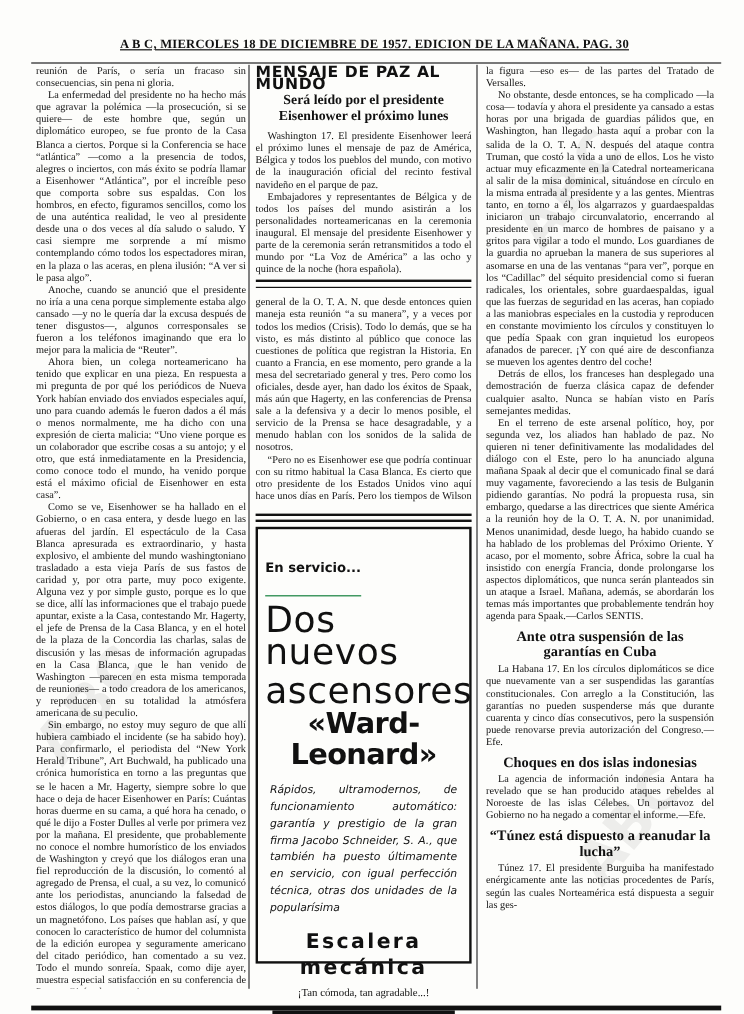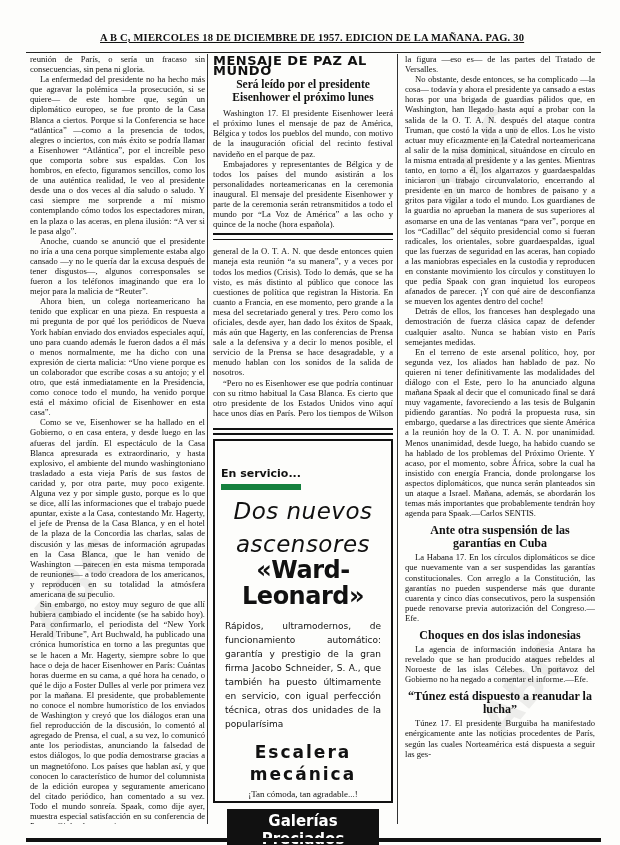--- a/index.html
+++ b/index.html
@@ -22,27 +22,27 @@
              margin:2px 0 2px 0; letter-spacing:0.5px; }
   .col2 h2 { font-family:"Liberation Serif", serif; font-size:11.5px; font-weight:bold; text-align:center;
              margin:0 0 4px 0; line-height:13px; }
   .wavy { height:4px; border-top:2px solid #111; border-bottom:1px solid #111; margin:4px 0 6px 0; }
   .col3 h3 { font-family:"Liberation Serif", serif; font-size:12px; font-weight:bold; text-align:center;
              margin:6px 0 2px 0; line-height:13px; }
   .ad { position:absolute; left:213px; top:428px; width:180px; height:376px; }
   .ad-rules { height:3px; border-top:2px solid #111; border-bottom:2px solid #111; margin-bottom:4px; }
   .ad-box { border:2px solid #111; height:348px; padding:6px 6px; position:relative; }
   .ad-kicker { font-family:"DejaVu Sans", sans-serif; font-weight:bold; font-size:11px;
-               display:inline-block; border-bottom:6px solid #15803d; padding-bottom:4px; margin-top:20px; }
-  .ad-title { font-family:"DejaVu Sans", sans-serif; font-size:23px; text-align:center; line-height:26px;
-              margin-top:8px; letter-spacing:0.5px;font-style:italic; }
+               display:inline-block; border-bottom:1px solid #15803d; padding-bottom:16px; margin-top:20px; }
+  .ad-title { font-family:"DejaVu Sans", sans-serif; font-size:30px; line-height:26px;
+              margin-top:8px; letter-spacing:0.5px; }
   .ad-brand { font-family:"DejaVu Sans", sans-serif; font-weight:bold; font-size:24px; text-align:center;
               line-height:26px; letter-spacing:-0.5px; }
   .ad-body { font-family:"DejaVu Sans", sans-serif; font-size:9px; line-height:14px; margin-top:10px;
-             text-align:justify; padding:0 4px; }
+             text-align:justify; font-style:italic; padding:0 4px; }
   .ad-prod { font-family:"DejaVu Sans", sans-serif; font-weight:bold; font-size:17px; text-align:center;
              line-height:22px; letter-spacing:2px; margin-top:10px; }
   .ad-tag { font-family:"Liberation Serif", serif; font-size:9px; text-align:center; margin-top:4px; }
   .ad-store { background:#111; color:#fff; font-family:"DejaVu Sans", sans-serif; font-weight:bold;
               font-size:15px; text-align:center; margin:10px 6px 0 6px; padding:3px 11px; }
   .bottom-rule { position:absolute; left:26px; top:838px; width:575px; height:4px; background:#111; }
   .watermark { position:absolute; font-family:"DejaVu Sans", sans-serif; font-size:48px; color:rgba(120,120,120,0.12);
                transform:rotate(-50deg); font-weight:bold; pointer-events:none; }
 </style>
 </head>

